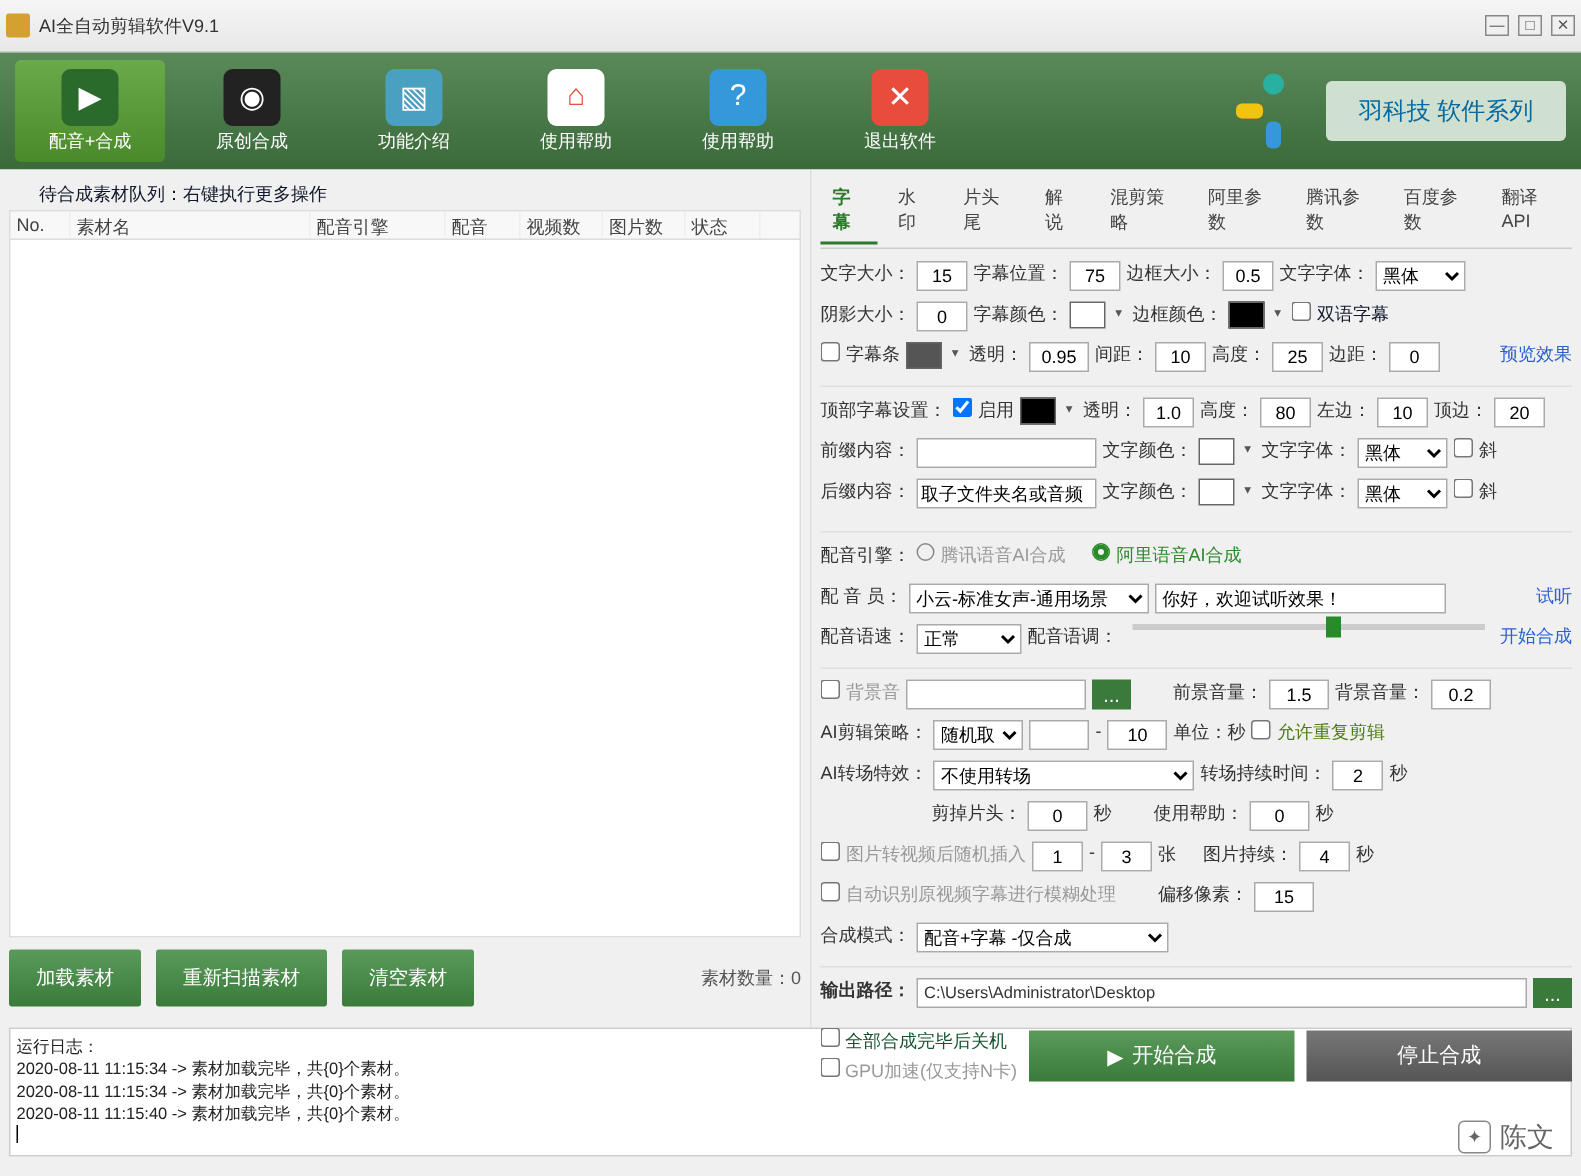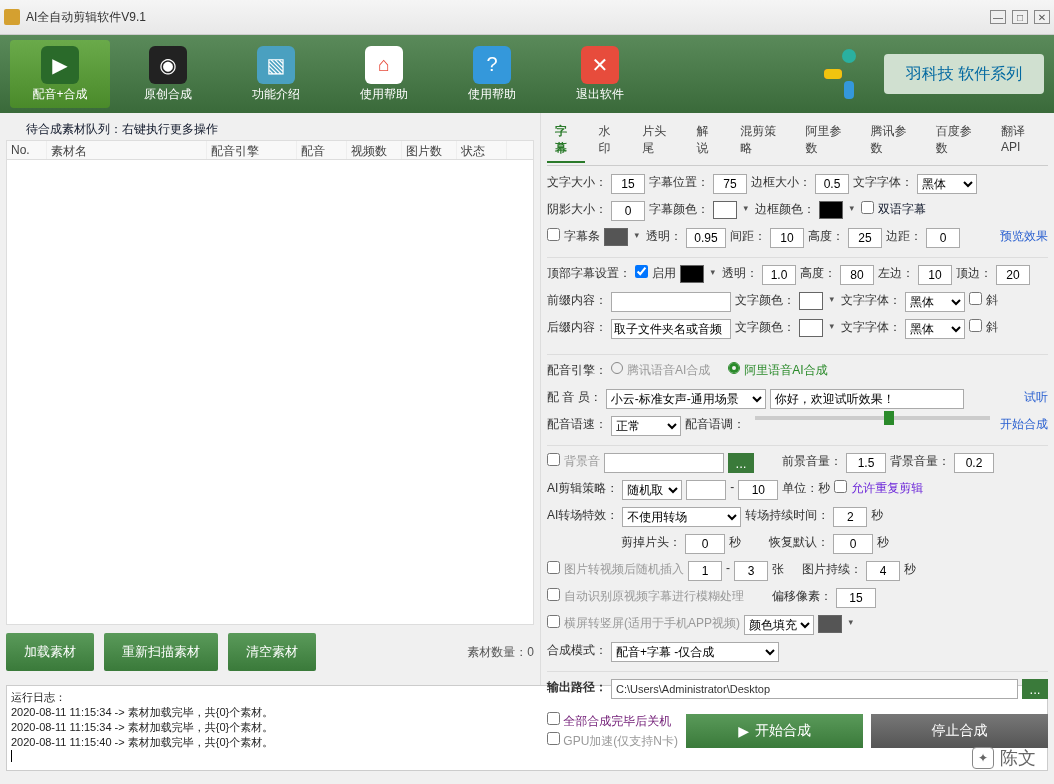--- a/index.html
+++ b/index.html
@@ -278,36 +278,36 @@
       </div>
 
       <div class="row">
         <label>AI剪辑策略：</label>
         <select class="sel" style="width:60px"><option>随机取</option></select>
         <input class="inp w40" value="" style="">
         <span>-</span>
         <input class="inp w40" value="10" style="">
         <label>单位：秒</label>
         <input type="checkbox" class="chk" style="">
-        <label style="color:#6d28d9">允许重复剪辑</label>
+        <label style="color:#4d7c0f">允许重复剪辑</label>
       </div>
       <div class="row">
         <label>AI转场特效：</label>
-        <select class="sel" style="width:119px"><option>不使用转场</option></select>
+        <select class="sel" style="width:174px"><option>不使用转场</option></select>
         <label>转场持续时间：</label>
         <input class="inp w34" value="2" style="">
         <label>秒</label>
       </div>
       <div class="row">
         <span style="width:70px"></span>
         <label>剪掉片头：</label>
         <input class="inp w40" value="0" style="">
         <label>秒</label>
         <span style="width:20px"></span>
-        <label>恢复默认：</label>
+        <label>使用帮助：</label>
         <input class="inp w40" value="0" style="">
         <label>秒</label>
       </div>
       <div class="row">
         <input type="checkbox" class="chk" style="">
         <label style="color:#999">图片转视频后随机插入</label>
         <input class="inp w34" value="1" style="">
         <span>-</span>
         <input class="inp w34" value="3" style="">
         <label>张</label>
@@ -317,42 +317,34 @@
         <label>秒</label>
       </div>
       <div class="row">
         <input type="checkbox" class="chk" style="">
         <label style="color:#999">自动识别原视频字幕进行模糊处理</label>
         <span style="width:20px"></span>
         <label>偏移像素：</label>
         <input class="inp w40" value="15" style="">
       </div>
       <div class="row">
-        <input type="checkbox" class="chk" style="">
-        <label style="color:#999">横屏转竖屏(适用于手机APP视频)</label>
-        <select class="sel" style="width:70px"><option>颜色填充</option></select>
-        <span class="colorwrap">
-            <span class="colorbox" style="background:#555"></span>
-          </span>
-      </div>
-      <div class="row">
         <label>合成模式：</label>
         <select class="sel" style="width:168px"><option>配音+字幕 -仅合成</option></select>
       </div>
       <div class="sep"></div>
       <div class="row">
         <label style="font-weight:bold">输出路径：</label>
         <div class="pathbox">
             <span>C:\Users\Administrator\Desktop</span>
           </div>
         <button class="browsebtn">...</button>
       </div>
       <div class="actionrow">
         <div class="col">
-          <div><input type="checkbox" class="chk" style=""> <span style="color:#701a75">全部合成完毕后关机</span></div>
+          <div><input type="checkbox" class="chk" style=""> <span style="color:#14532d">全部合成完毕后关机</span></div>
           <div><input type="checkbox" class="chk" style=""> <span style="color:#999">GPU加速(仅支持N卡)</span></div>
         </div>
         <button class="bigbtn">
           <span>▶</span>
           <span>开始合成</span>
         </button>
         <button class="bigbtn stop">
           <span>停止合成</span>
         </button>
       </div>

